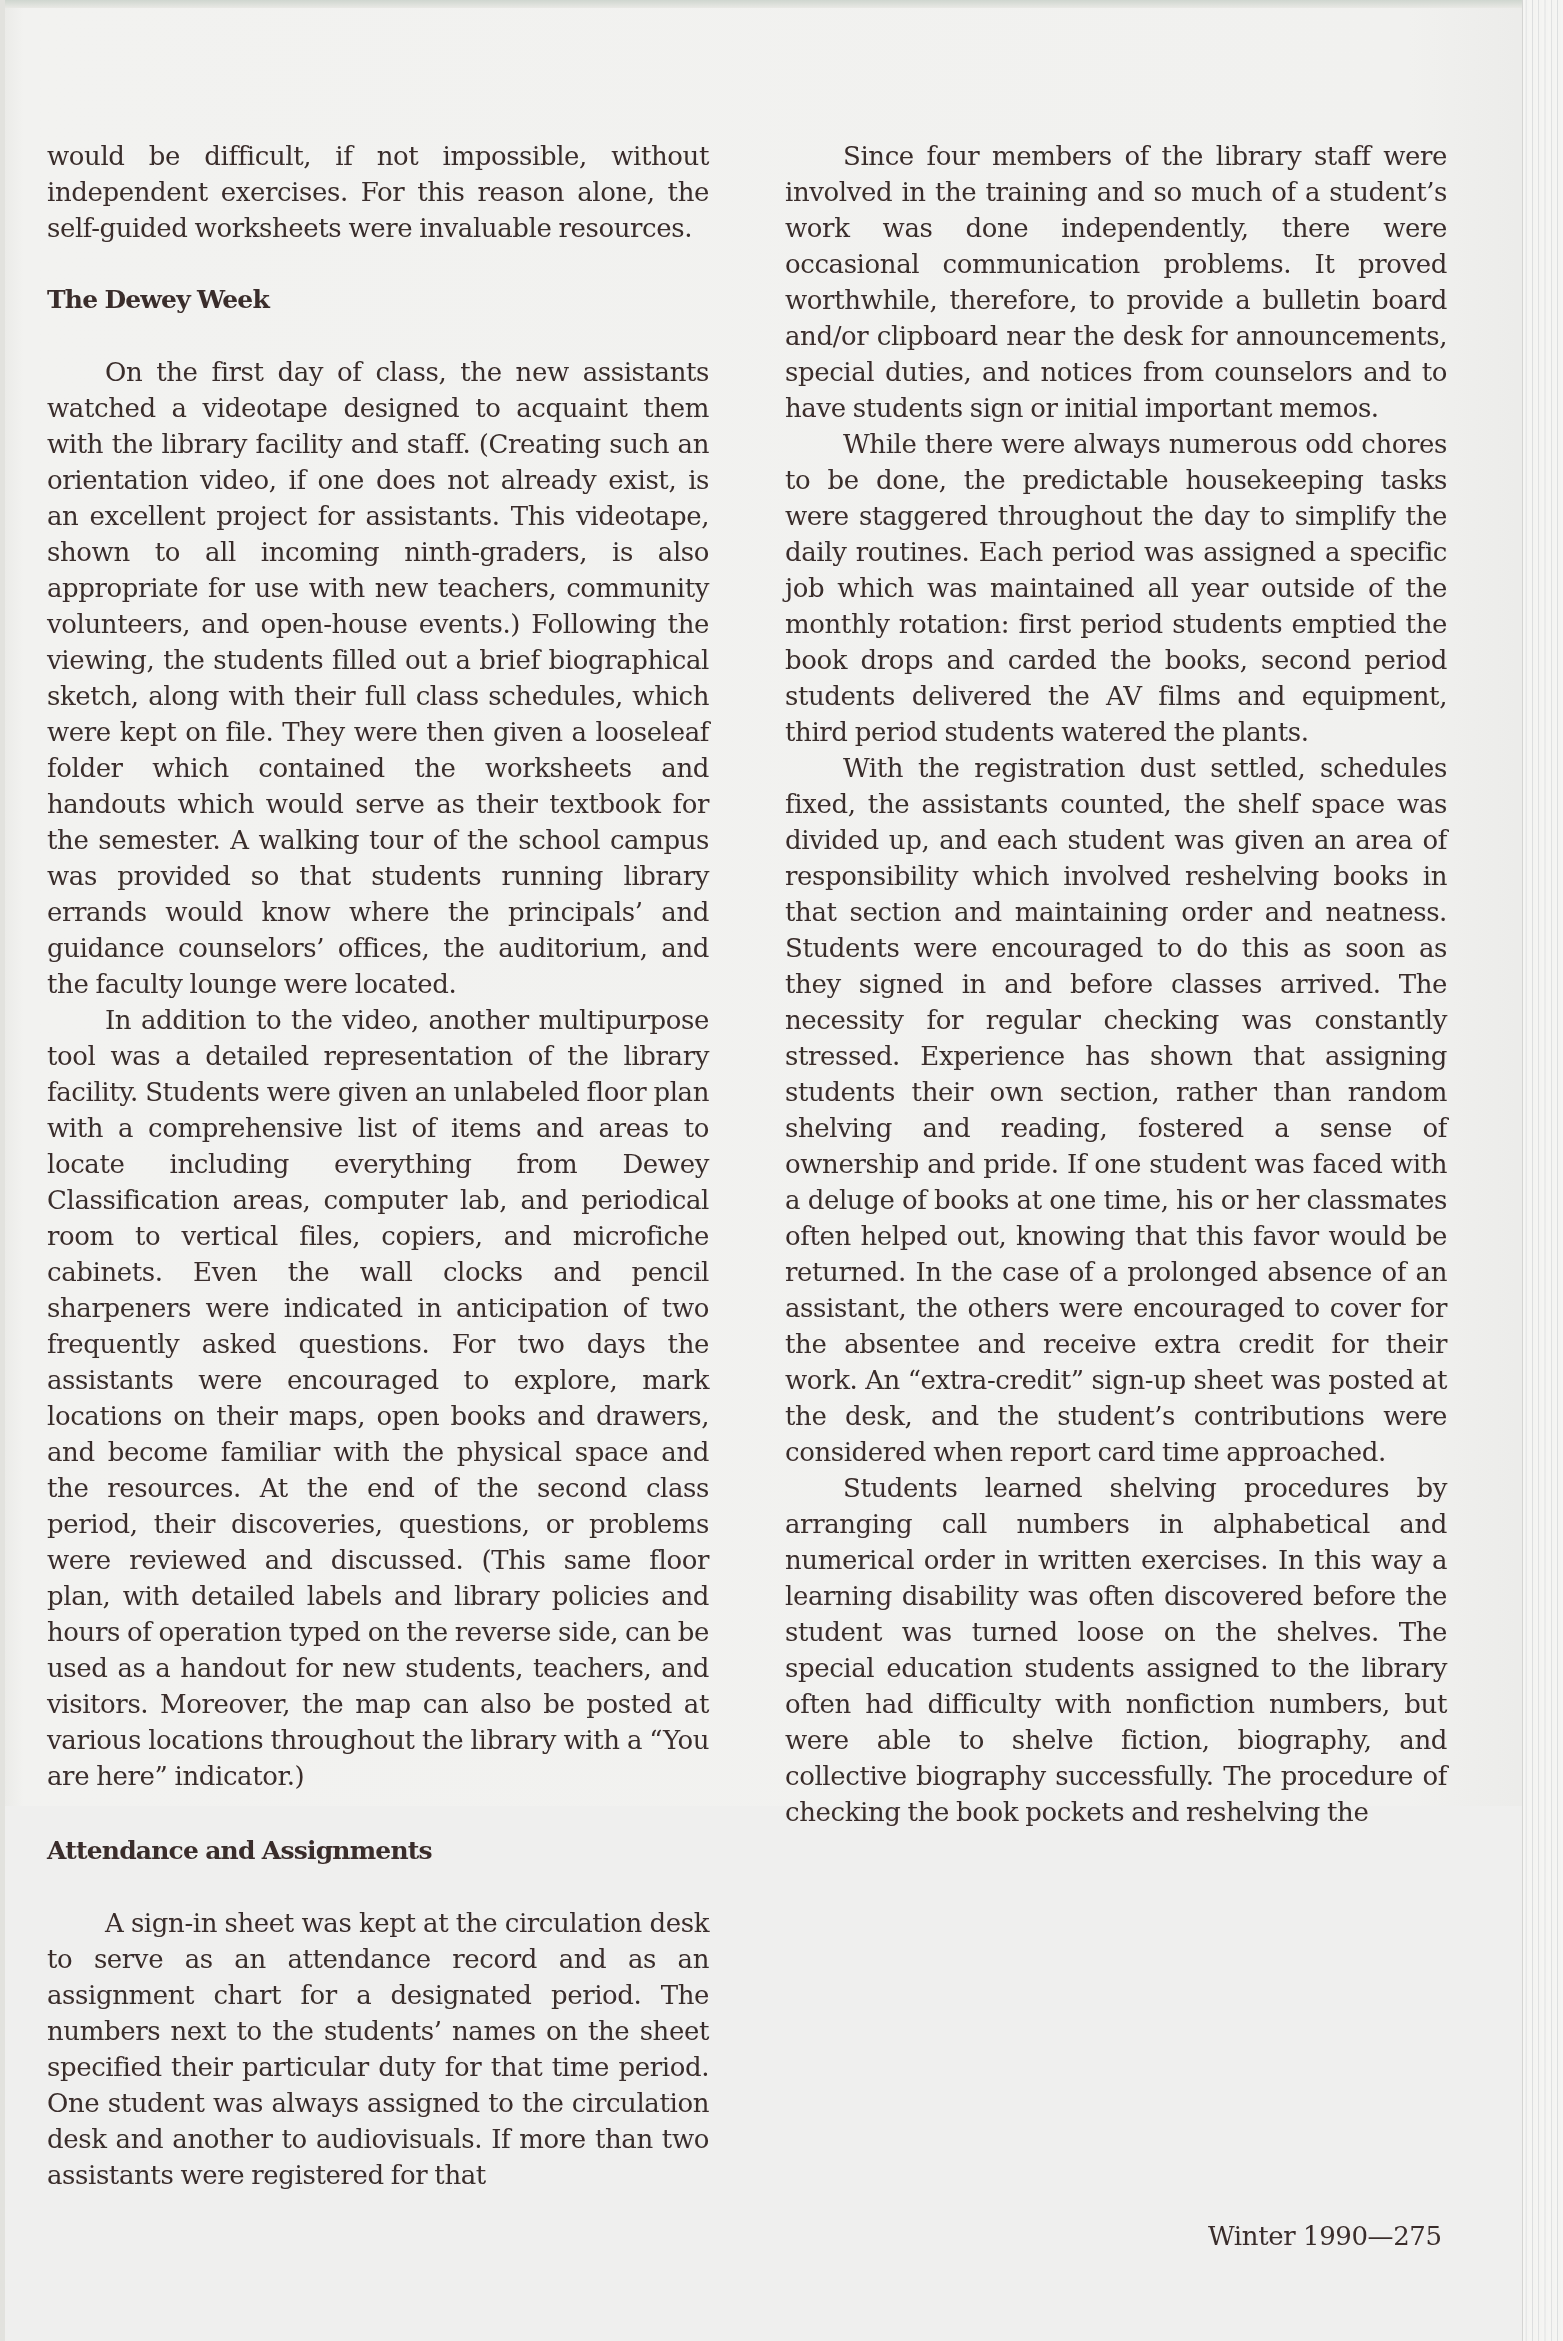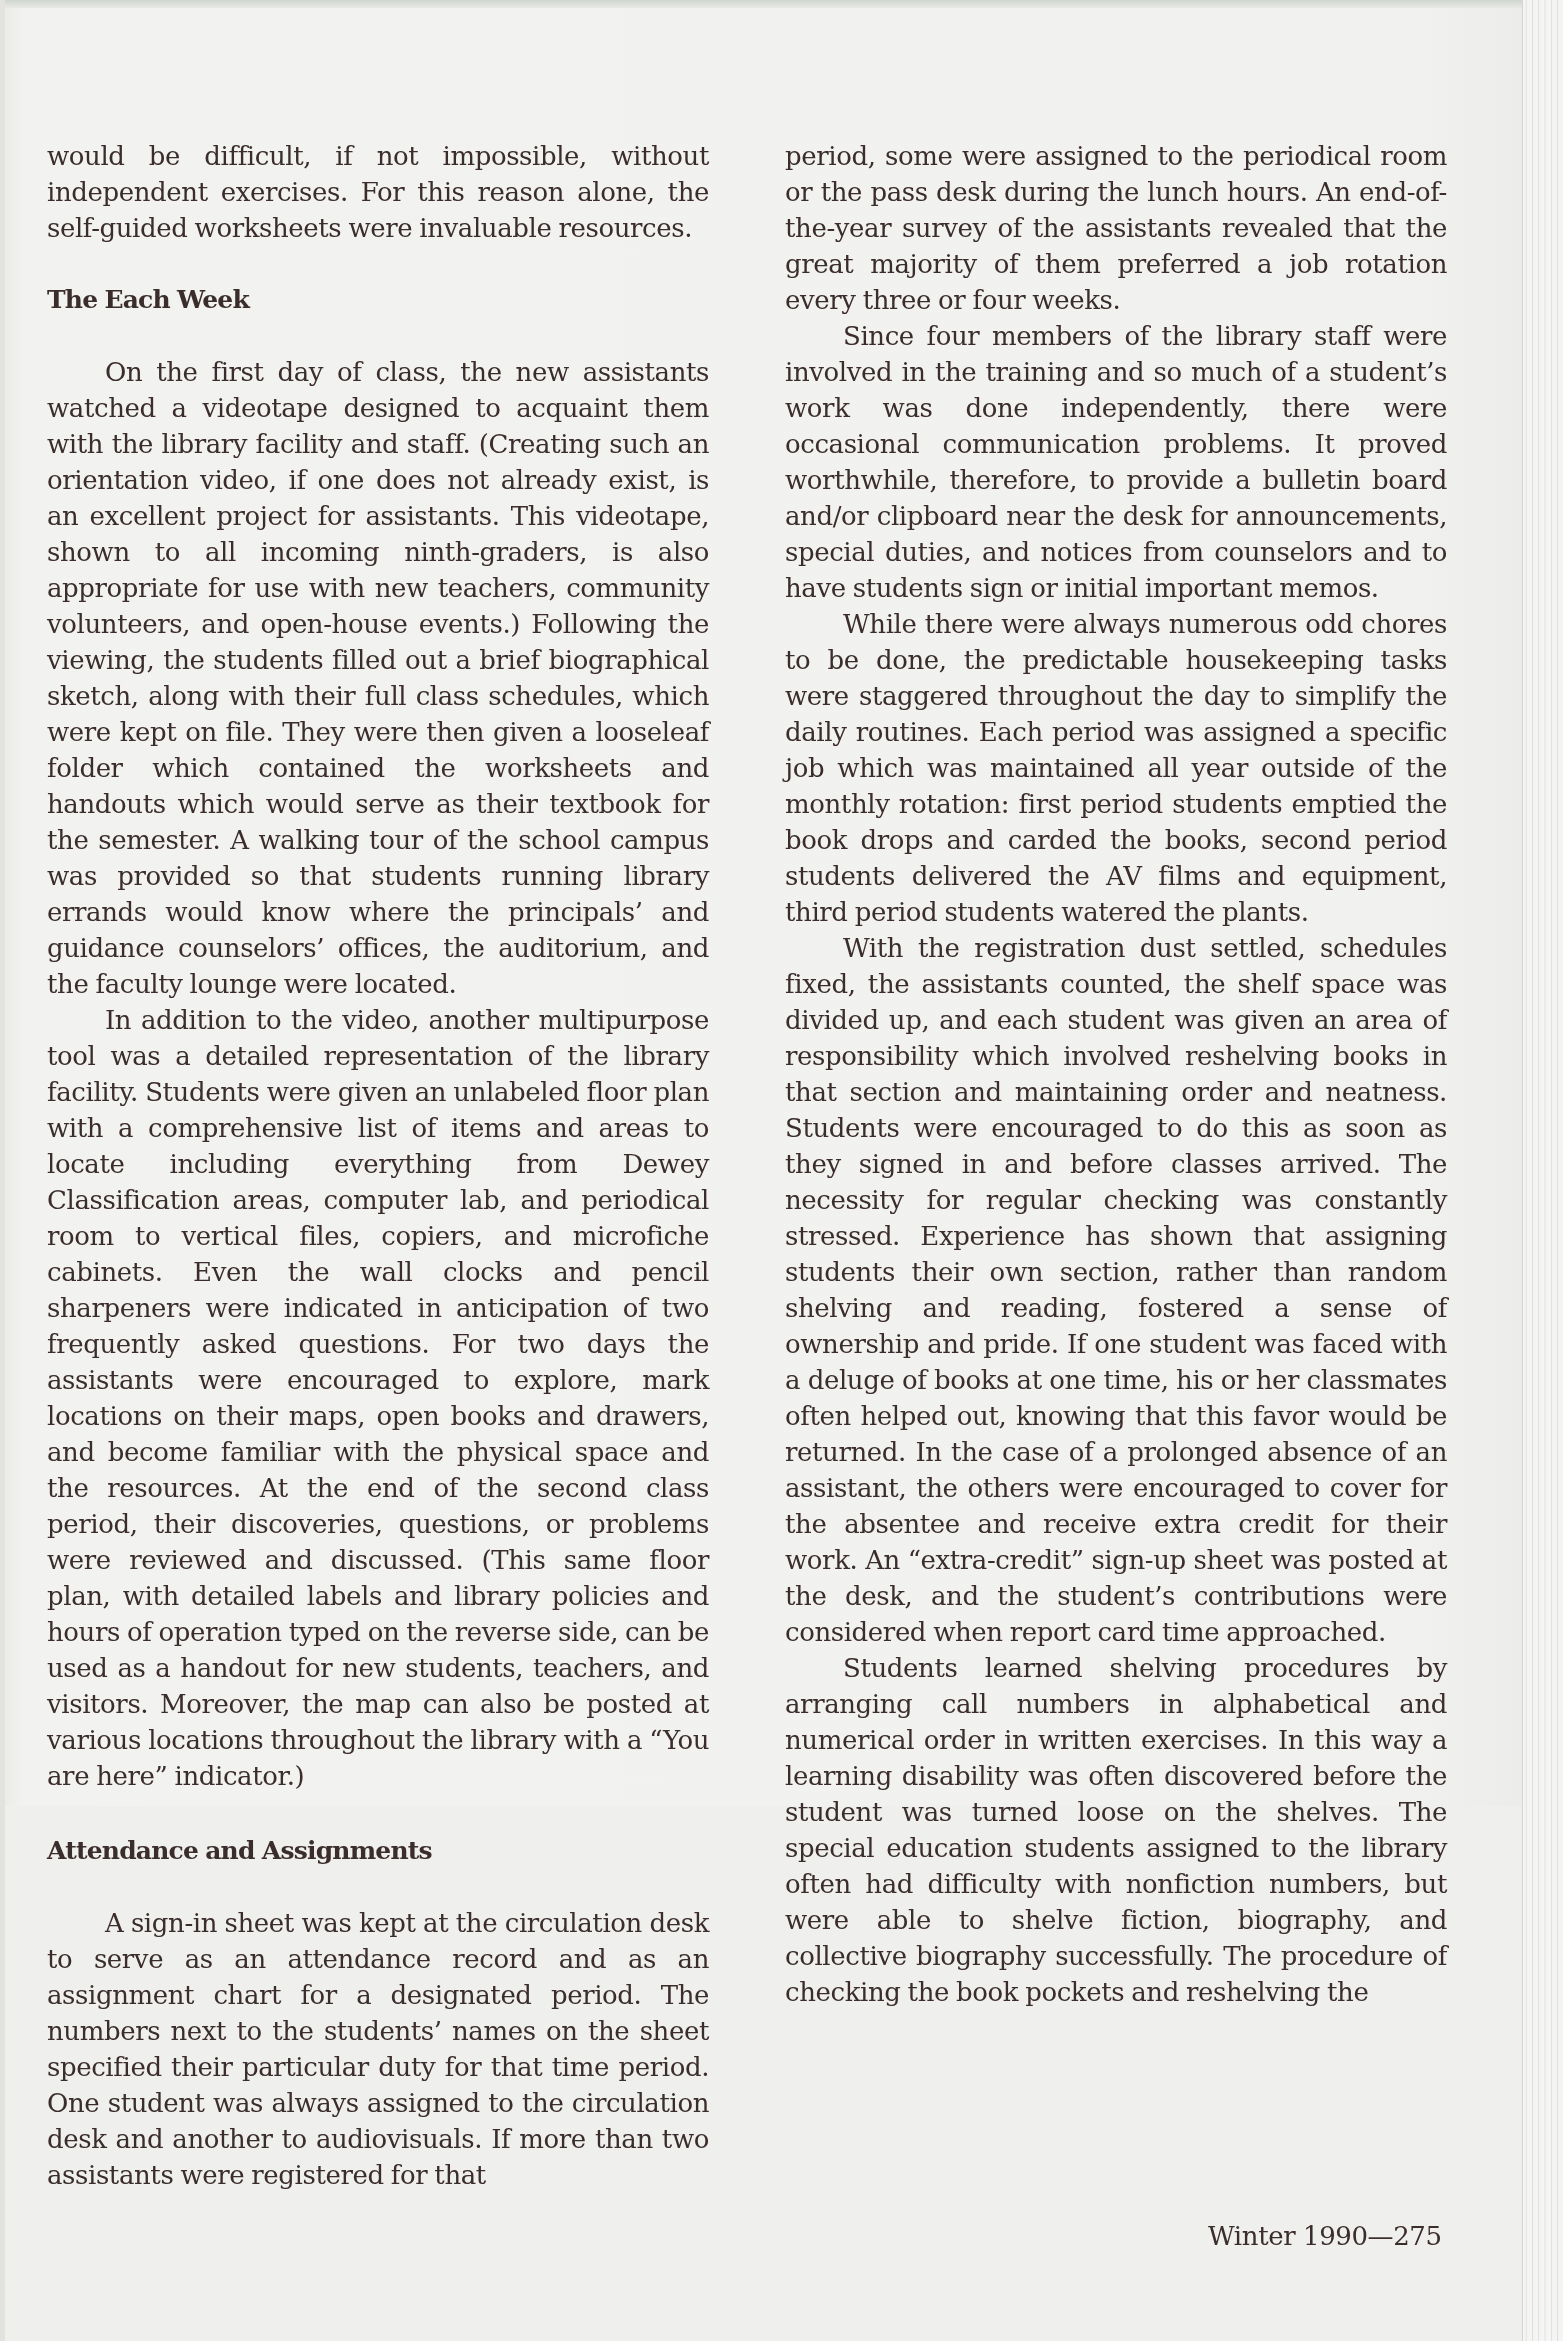--- a/index.html
+++ b/index.html
@@ -83,29 +83,28 @@
 </head>
 <body>
 
 <div class="page">
   <div class="top-edge"></div>
   <div class="left-edge"></div>
   <div class="page-stack"></div>
 
   <div class="column col-left">
     <p>would be difficult, if not impossible, without independent exercises. For this reason alone, the self-guided worksheets were invaluable resources.</p>
-    <h2 class="sp-first-week">The Each Week</h2>
+    <h2 class="sp-first-week">The Dewey Week</h2>
     <p class="indent">On the first day of class, the new assistants watched a videotape designed to acquaint them with the library facility and staff. (Creating such an orientation video, if one does not already exist, is an excellent project for assistants. This videotape, shown to all incoming ninth-graders, is also appropriate for use with new teachers, community volunteers, and open-house events.) Following the viewing, the students filled out a brief biographical sketch, along with their full class schedules, which were kept on file. They were then given a looseleaf folder which contained the worksheets and handouts which would serve as their textbook for the semester. A walking tour of the school campus was provided so that students running library errands would know where the principals’ and guidance counselors’ offices, the auditorium, and the faculty lounge were located.</p>
     <p class="indent">In addition to the video, another multipurpose tool was a detailed representation of the library facility. Students were given an unlabeled floor plan with a comprehensive list of items and areas to locate including everything from Dewey Classification areas, computer lab, and periodical room to vertical files, copiers, and microfiche cabinets. Even the wall clocks and pencil sharpeners were indicated in anticipation of two frequently asked questions. For two days the assistants were encouraged to explore, mark locations on their maps, open books and drawers, and become familiar with the physical space and the resources. At the end of the second class period, their discoveries, questions, or problems were reviewed and discussed. (This same floor plan, with detailed labels and library policies and hours of operation typed on the reverse side, can be used as a handout for new students, teachers, and visitors. Moreover, the map can also be posted at various locations throughout the library with a “You are here” indicator.)</p>
     <h2 class="sp-attendance">Attendance and Assignments</h2>
     <p class="indent">A sign-in sheet was kept at the circulation desk to serve as an attendance record and as an assignment chart for a designated period. The numbers next to the students’ names on the sheet specified their particular duty for that time period. One student was always assigned to the circulation desk and another to audiovisuals. If more than two assistants were registered for that</p>
   </div>
 
   <div class="column col-right">
-    <p>period, some were assigned to the periodical room or the pass desk during the lunch hours. An end-of-the-year survey of the assistants revealed that the great majority of them preferred a job rotation every three or four weeks.</p>
     <p class="indent">Since four members of the library staff were involved in the training and so much of a student’s work was done independently, there were occasional communication problems. It proved worthwhile, therefore, to provide a bulletin board and/or clipboard near the desk for announcements, special duties, and notices from counselors and to have students sign or initial important memos.</p>
     <p class="indent">While there were always numerous odd chores to be done, the predictable housekeeping tasks were staggered throughout the day to simplify the daily routines. Each period was assigned a specific job which was maintained all year outside of the monthly rotation: first period students emptied the book drops and carded the books, second period students delivered the AV films and equipment, third period students watered the plants.</p>
     <p class="indent">With the registration dust settled, schedules fixed, the assistants counted, the shelf space was divided up, and each student was given an area of responsibility which involved reshelving books in that section and maintaining order and neatness. Students were encouraged to do this as soon as they signed in and before classes arrived. The necessity for regular checking was constantly stressed. Experience has shown that assigning students their own section, rather than random shelving and reading, fostered a sense of ownership and pride. If one student was faced with a deluge of books at one time, his or her classmates often helped out, knowing that this favor would be returned. In the case of a prolonged absence of an assistant, the others were encouraged to cover for the absentee and receive extra credit for their work. An “extra-credit” sign-up sheet was posted at the desk, and the student’s contributions were considered when report card time approached.</p>
     <p class="indent">Students learned shelving procedures by arranging call numbers in alphabetical and numerical order in written exercises. In this way a learning disability was often discovered before the student was turned loose on the shelves. The special education students assigned to the library often had difficulty with nonfiction numbers, but were able to shelve fiction, biography, and collective biography successfully. The procedure of checking the book pockets and reshelving the</p>
   </div>
 
   <div class="footer">Winter 1990—275</div>
 </div>
 
 

